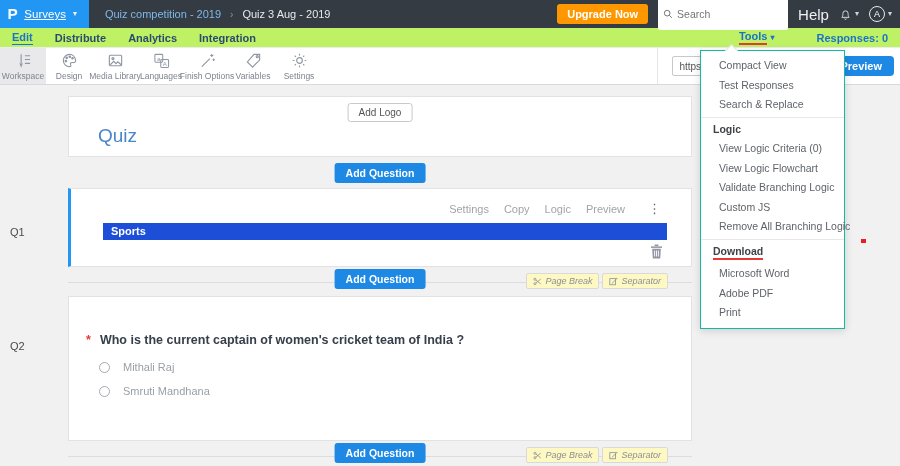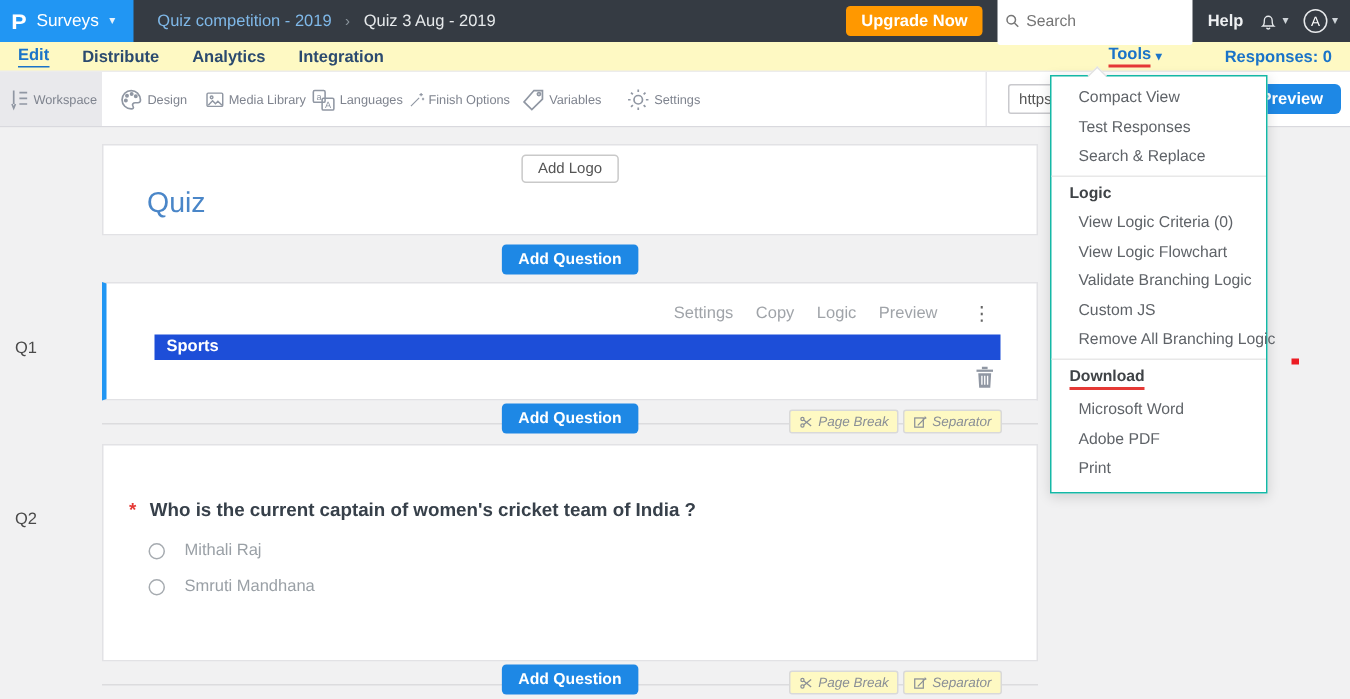--- a/index.html
+++ b/index.html
@@ -3,50 +3,50 @@
 <meta charset="utf-8">
 <style>
   * { margin:0; padding:0; box-sizing:border-box; }
   html,body { width:900px; height:466px; overflow:hidden; }
   body { font-family:"Liberation Sans", sans-serif; background:#f1f1f2; position:relative; }
 
   
   .topbar { height:28px; background:#353b43; display:flex; align-items:center; }
   .logo-block { height:28px; background:#2196f3; display:flex; align-items:center; gap:7px; padding:0 12px 0 8px; cursor:pointer; }
   .logo-glyph { color:#fff; font-weight:bold; font-size:14px; transform:scaleX(1.1); }
-  .product-label { color:#fff; font-size:11.5px; }
+  .product-label { color:#fff; font-size:11.5px;text-decoration:underline; }
   .caret { font-size:8px; line-height:1; }
   .logo-block .caret { color:#e8f2fb; }
   .breadcrumb { display:flex; align-items:center; gap:9px; margin-left:16px; font-size:11px; }
   .crumb-1 { color:#7fb8e8; cursor:pointer; }
   .crumb-sep { color:#8b949c; font-size:10px; }
   .crumb-2 { color:#e6e9eb; }
   .topbar-right { margin-left:auto; display:flex; align-items:center; gap:10px; padding-right:8px; }
   .upgrade-btn { background:#ff9800; color:#fff; border:none; font-family:inherit; font-size:11px; font-weight:bold; padding:4px 10px; border-radius:3px; cursor:pointer; }
   .search-box { background:#fff; width:130px; height:18px; border-radius:2px; display:flex; align-items:center; padding:16px 5px; gap:4px; }
   .search-box input { border:none; outline:none; flex:1; font-family:inherit; font-size:10.5px; color:#444; min-width:0; background:transparent; }
-  .help-label { color:#eef0f2; font-size:11px; cursor:pointer;font-weight:bold; }
+  .help-label { color:#eef0f2; font-size:15px; cursor:pointer; }
   .bell-wrap, .avatar-wrap { display:flex; align-items:center; gap:3px; cursor:pointer; }
   .bell-wrap .caret, .avatar-wrap .caret { color:#cfd4d9; }
   .avatar { width:16px; height:16px; border:1px solid #e8eaec; border-radius:50%; color:#fff; font-size:9px; display:flex; align-items:center; justify-content:center; }
 
   
-  .navbar { height:20px; background:#fef9c3; display:flex; align-items:center; padding:0 12px; font-size:11px; font-weight:bold; border-bottom:1px solid #ececec; }
+  .navbar { height:20px; background:#bef264; display:flex; align-items:center; padding:0 12px; font-size:11px; font-weight:bold; border-bottom:1px solid #ececec; }
   .nav-item { margin-right:22px; color:#2b4a6f; cursor:pointer; }
   .nav-item.active { color:#1a73c8; border-bottom:1px solid #1a73c8; padding-bottom:1px; }
   .nav-right { margin-left:auto; display:flex; align-items:center; gap:42px; }
   .tools-link { color:#1a73c8; cursor:pointer; display:flex; align-items:center; gap:3px; }
   .tools-text { border-bottom:2px solid #e53935; padding-bottom:1px; }
   .tools-link .caret { font-size:8px; color:#1a73c8; }
   .responses-label { color:#1a73c8; }
 
   
   .toolbar { height:37px; background:#fff; border-bottom:1px solid #d9d9de; display:flex; align-items:stretch; }
   .tool-items { display:flex; }
-  .tool { width:68px; display:flex; align-items:center; justify-content:center; gap:2px; cursor:pointer; }
+  .tool { width:46px; display:flex; flex-direction:column; align-items:center; justify-content:center; gap:2px; cursor:pointer; }
   .tool.selected { background:#e9e9ec; }
   .tool svg { display:block; }
   .tool-label { font-size:8.5px; color:#7e838e; white-space:nowrap; }
   .toolbar-right { margin-left:auto; display:flex; align-items:center; gap:14px; padding:0 6px 0 14px; border-left:1px solid #e6e6ea; }
   .url-input { width:125px; height:20px; border:1px solid #c9c9cd; border-radius:2px; font-family:inherit; font-size:10px; color:#555; padding:0 6px; outline:none; }
   .preview-btn { background:#1e88e5; border:none; color:#fff; font-family:inherit; font-size:11px; font-weight:bold; padding:4px 12px; border-radius:4px; display:flex; align-items:center; gap:5px; cursor:pointer; }
 
   
   .main { position:absolute; top:85px; left:0; right:0; bottom:0; background:#f1f1f2; }
   .q-label { position:absolute; left:10px; font-size:11px; color:#4a4a4a; }

